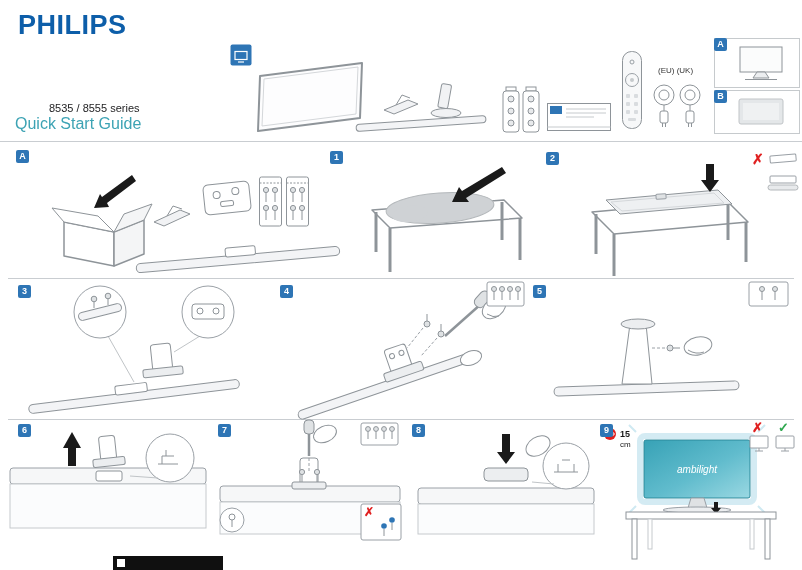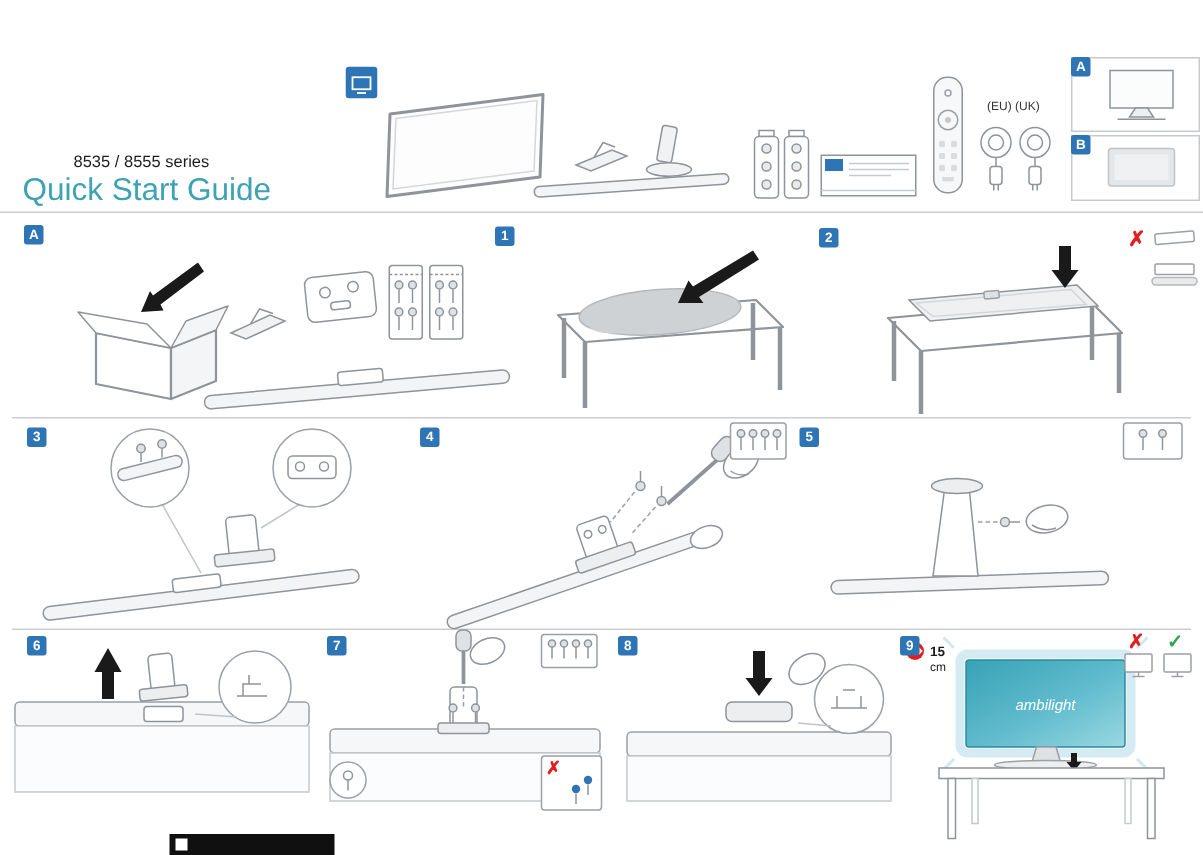--- a/index.html
+++ b/index.html
@@ -2,35 +2,36 @@
 <html><head>
 <meta charset="utf-8">
 <style>
   html,body{margin:0;padding:0;background:#fff;}
   body{font-family:"Liberation Sans",sans-serif;}
   .page{position:relative;width:802px;height:570px;background:#ffffff;overflow:hidden;}
   .abs{position:absolute;}
   svg{display:block;overflow:visible;}
   .brand{position:absolute;color:#0d5ea9;font-weight:700;font-size:27px;letter-spacing:.5px;}
   .series{position:absolute;font-size:11px;color:#1d1d1f;margin-left:33px;}
-  .title{position:absolute;font-size:21px;color:#3da3b4;}
+  .title{position:absolute;font-size:16px;color:#3da3b4;}
   .cables-label{position:absolute;font-size:8px;color:#333;text-align:center;}
   .rule{position:absolute;height:1px;background:#c9cdd1;}
   .badge{position:absolute;width:13px;height:13px;background:#2e75b5;color:#fff;
          font-size:9px;font-weight:700;display:flex;align-items:center;justify-content:center;
          border-radius:2px;line-height:1;z-index:5;}
   .vbox{position:absolute;border:1px solid #c6cacd;background:#fff;}
   .footer-bar{position:absolute;background:#101010;}
   .footer-chip{position:absolute;background:#ffffff;}
 </style>
 </head>
 <body>
 
 <div class="page">
 
+  <div class="brand" style="left:18px;top:10px">PHILIPS</div>
   <div class="series" style="left:16px;top:102px">8535 / 8555 series</div>
   <div class="title" style="left:15px;top:115px">Quick Start Guide</div>
   <div class="rule" style="left:0;top:141px;width:802px"></div>
   <div class="rule" style="left:8px;top:278px;width:786px"></div>
   <div class="rule" style="left:8px;top:419px;width:786px"></div>
 
   <svg class="abs" style="left:230px;top:44px" width="22" height="22">
     <rect x="0.5" y="0.5" width="21" height="21" rx="2" fill="#2e75b5"></rect>
     <rect x="5" y="7.5" width="12" height="8" fill="none" stroke="#fff" stroke-width="1.2"></rect>
     <path d="M8 18 L14 18" stroke="#fff" stroke-width="1.2" fill="none"></path>

